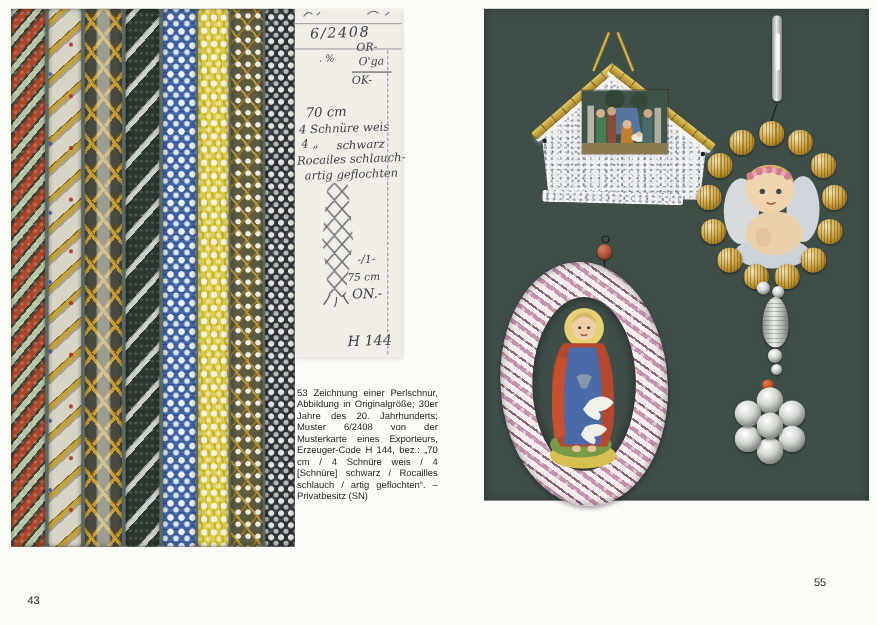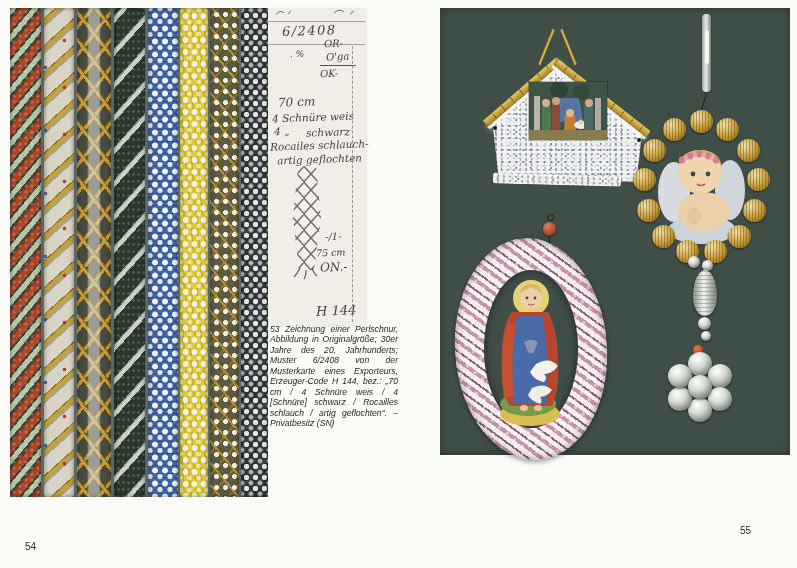--- a/index.html
+++ b/index.html
@@ -86,21 +86,21 @@
   .wreath-ring{position:absolute;left:15px;top:230px;width:152px;height:222px;border-radius:50%;
     transform:rotate(-4deg);
     background:
     radial-gradient(circle,rgba(255,255,255,.5) 1.4px,transparent 2px) 1px 1px/7px 7px,
     repeating-linear-gradient(40deg,#f2edea 0 5px,var(--pink-bead) 5px 9px,#f5f1ee 9px 13px,#8d5f7a 13px 15px);
     box-shadow:inset 0 0 8px rgba(40,20,40,.45),0 2px 5px rgba(0,0,0,.4);}
   .wreath-hole{position:absolute;left:44px;top:262px;width:94px;height:158px;border-radius:50%;
     background:var(--photo-right-bg);box-shadow:inset 0 0 10px rgba(0,0,0,.55);}
 
   
-  .cap53{left:270px;top:324px;width:128px;font-style:italic;}
+  .cap53{left:270px;top:352px;width:128px;}
   .cap52{left:25px;top:503px;width:373px;}
   .pn54{left:25px;top:541px;}
   .pn55{left:740px;top:525px;width:42px;text-align:left;}
 </style>
 </head>
 <body>
 
 <section class="abs" style="left:0;top:0;width:400px;height:568px;">
 
   <figure class="abs photo-cords">
@@ -147,21 +147,21 @@
     <div class="hw" style="left:57px;top:223px;font-size:10px;">-/1-</div>
     <div class="hw" style="left:48px;top:239px;font-size:9.5px;">75 cm</div>
     <div class="hw" style="left:52px;top:252px;font-size:12px;">ON.-</div>
     <div class="hw" style="left:48px;top:295px;font-size:13px;">H 144</div>
     <div class="vdash"></div>
   </aside>
 
   <p class="abs caption cap53">53 Zeichnung einer Perlschnur, Abbildung in Originalgröße; 30er Jahre des 20. Jahrhunderts; Muster 6/2408 von der Musterkarte eines Exporteurs, Erzeuger-Code H 144, bez.: „70 cm / 4 Schnüre weis / 4 [Schnüre] schwarz / Rocailles schlauch / artig geflochten“. – Privatbesitz (SN)</p>
 
 
-  <div class="abs pagenum pn54">54</div>
+  <div class="abs pagenum pn54">43</div>
 </section>
 
 <section class="abs" style="left:400px;top:0;width:397px;height:568px;">
 
   <figure class="abs photo-pendants" style="left:40px;">
 
     <div class="abs" style="left:45px;top:14px;width:166px;height:166px;">
       <div class="goldarm" style="left:60px;top:6px;transform:rotate(22deg);"></div>
       <div class="goldarm" style="left:82px;top:6px;transform:rotate(-22deg);"></div>
       <div class="abs glitter" style="left:6px;top:44px;width:156px;height:118px;clip-path:polygon(42% 2%,97% 55%,93% 98%,5% 95%,1% 48%);"></div>

